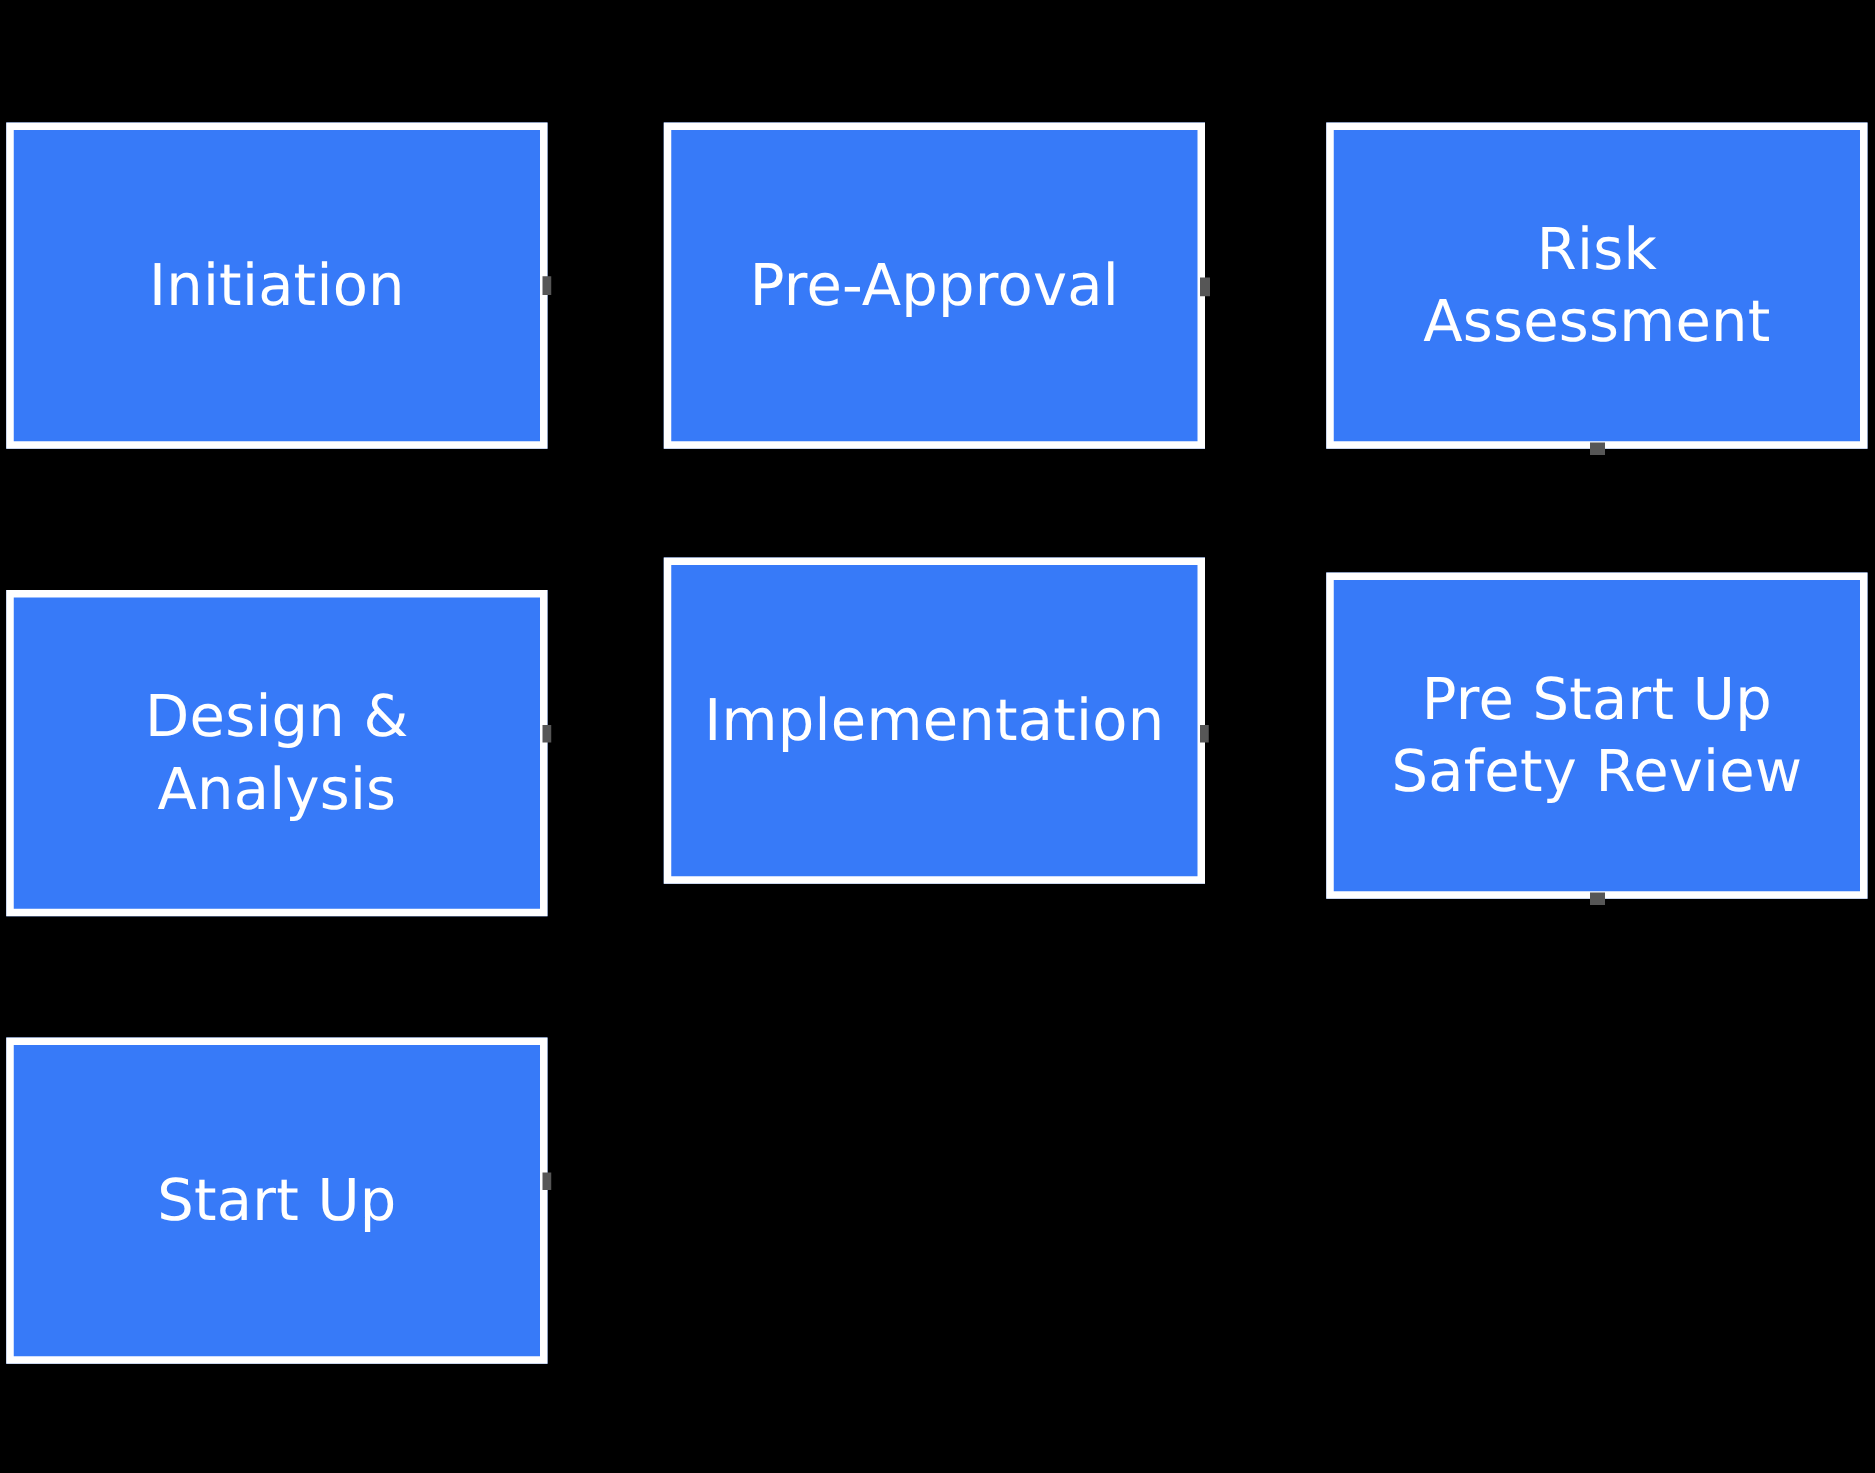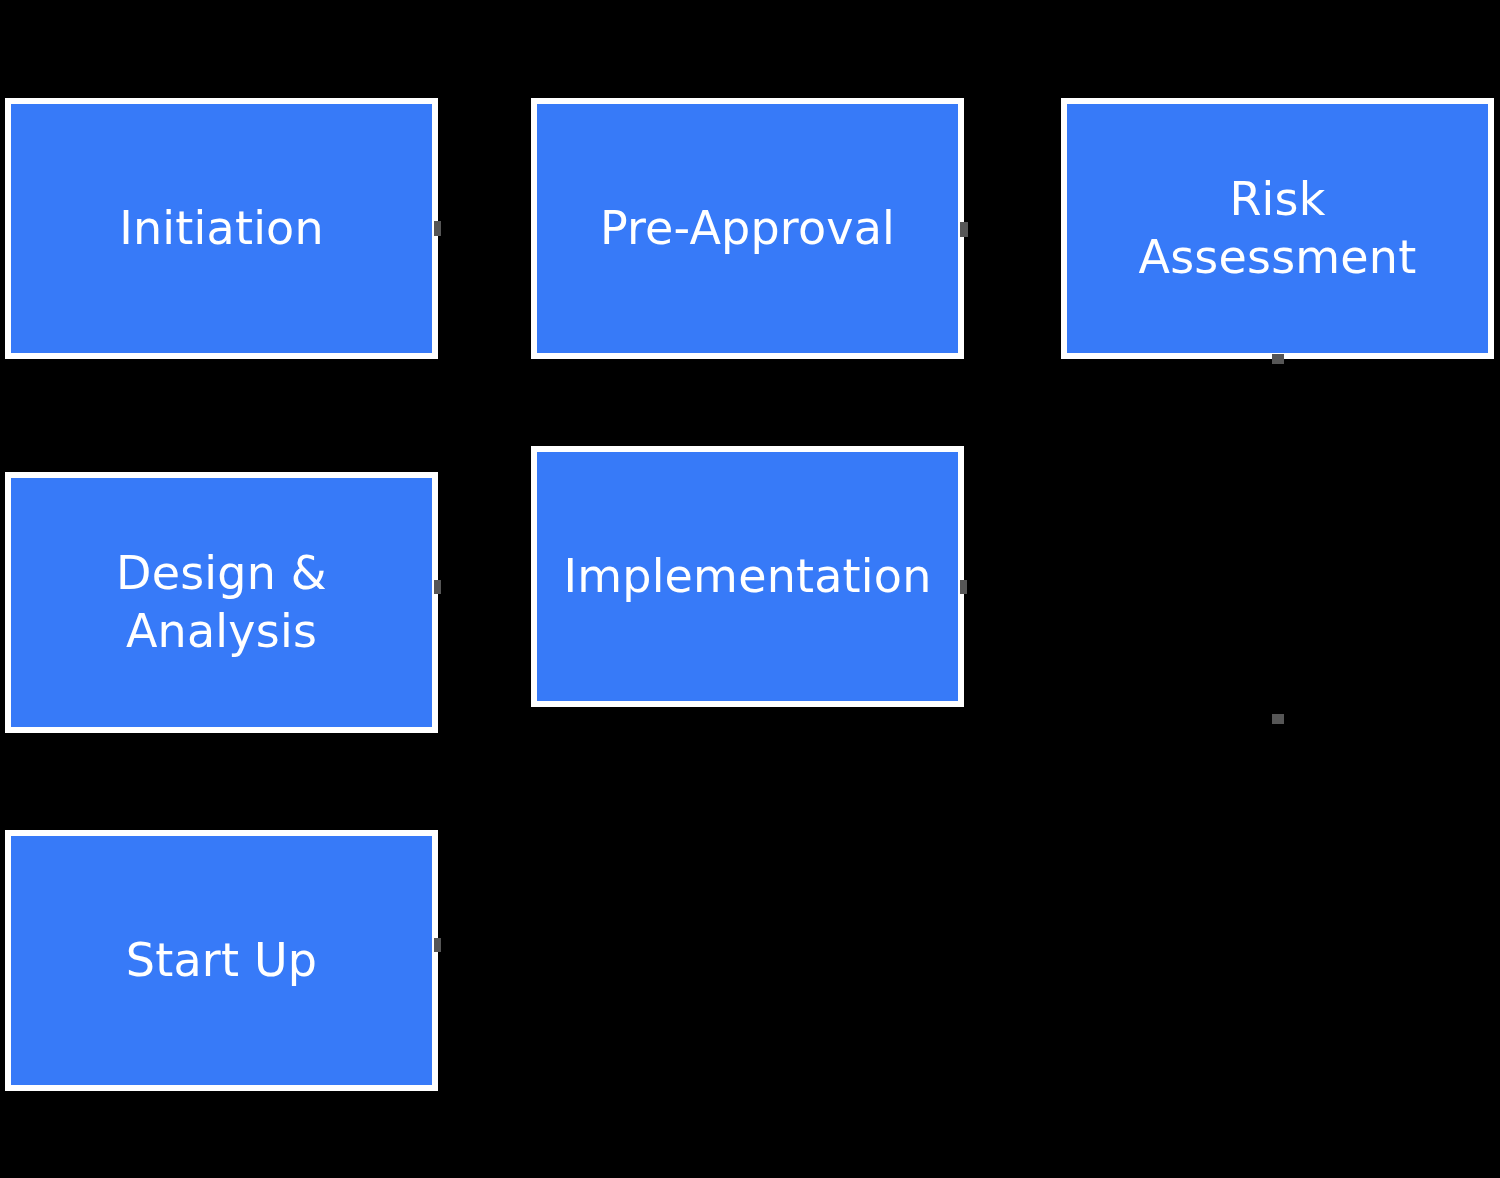--- a/index.html
+++ b/index.html
@@ -76,20 +76,23 @@
   </div>
 
   <div class="box r2c1 twoline">
     <span class="label">Design &amp; Analysis</span>
   </div>
 
   <div class="box r2c2">
     <span class="label">Implementation</span>
   </div>
 
+  <div class="box r2c3 twoline">
+    <span class="label">Pre Start Up Safety Review</span>
+  </div>
 
   <div class="box r3c1">
     <span class="label">Start Up</span>
   </div>
 
 
   <div class="nub nub1"></div>
   <div class="nub nub2"></div>
   <div class="nub nub3"></div>
   <div class="nub nub4"></div>

